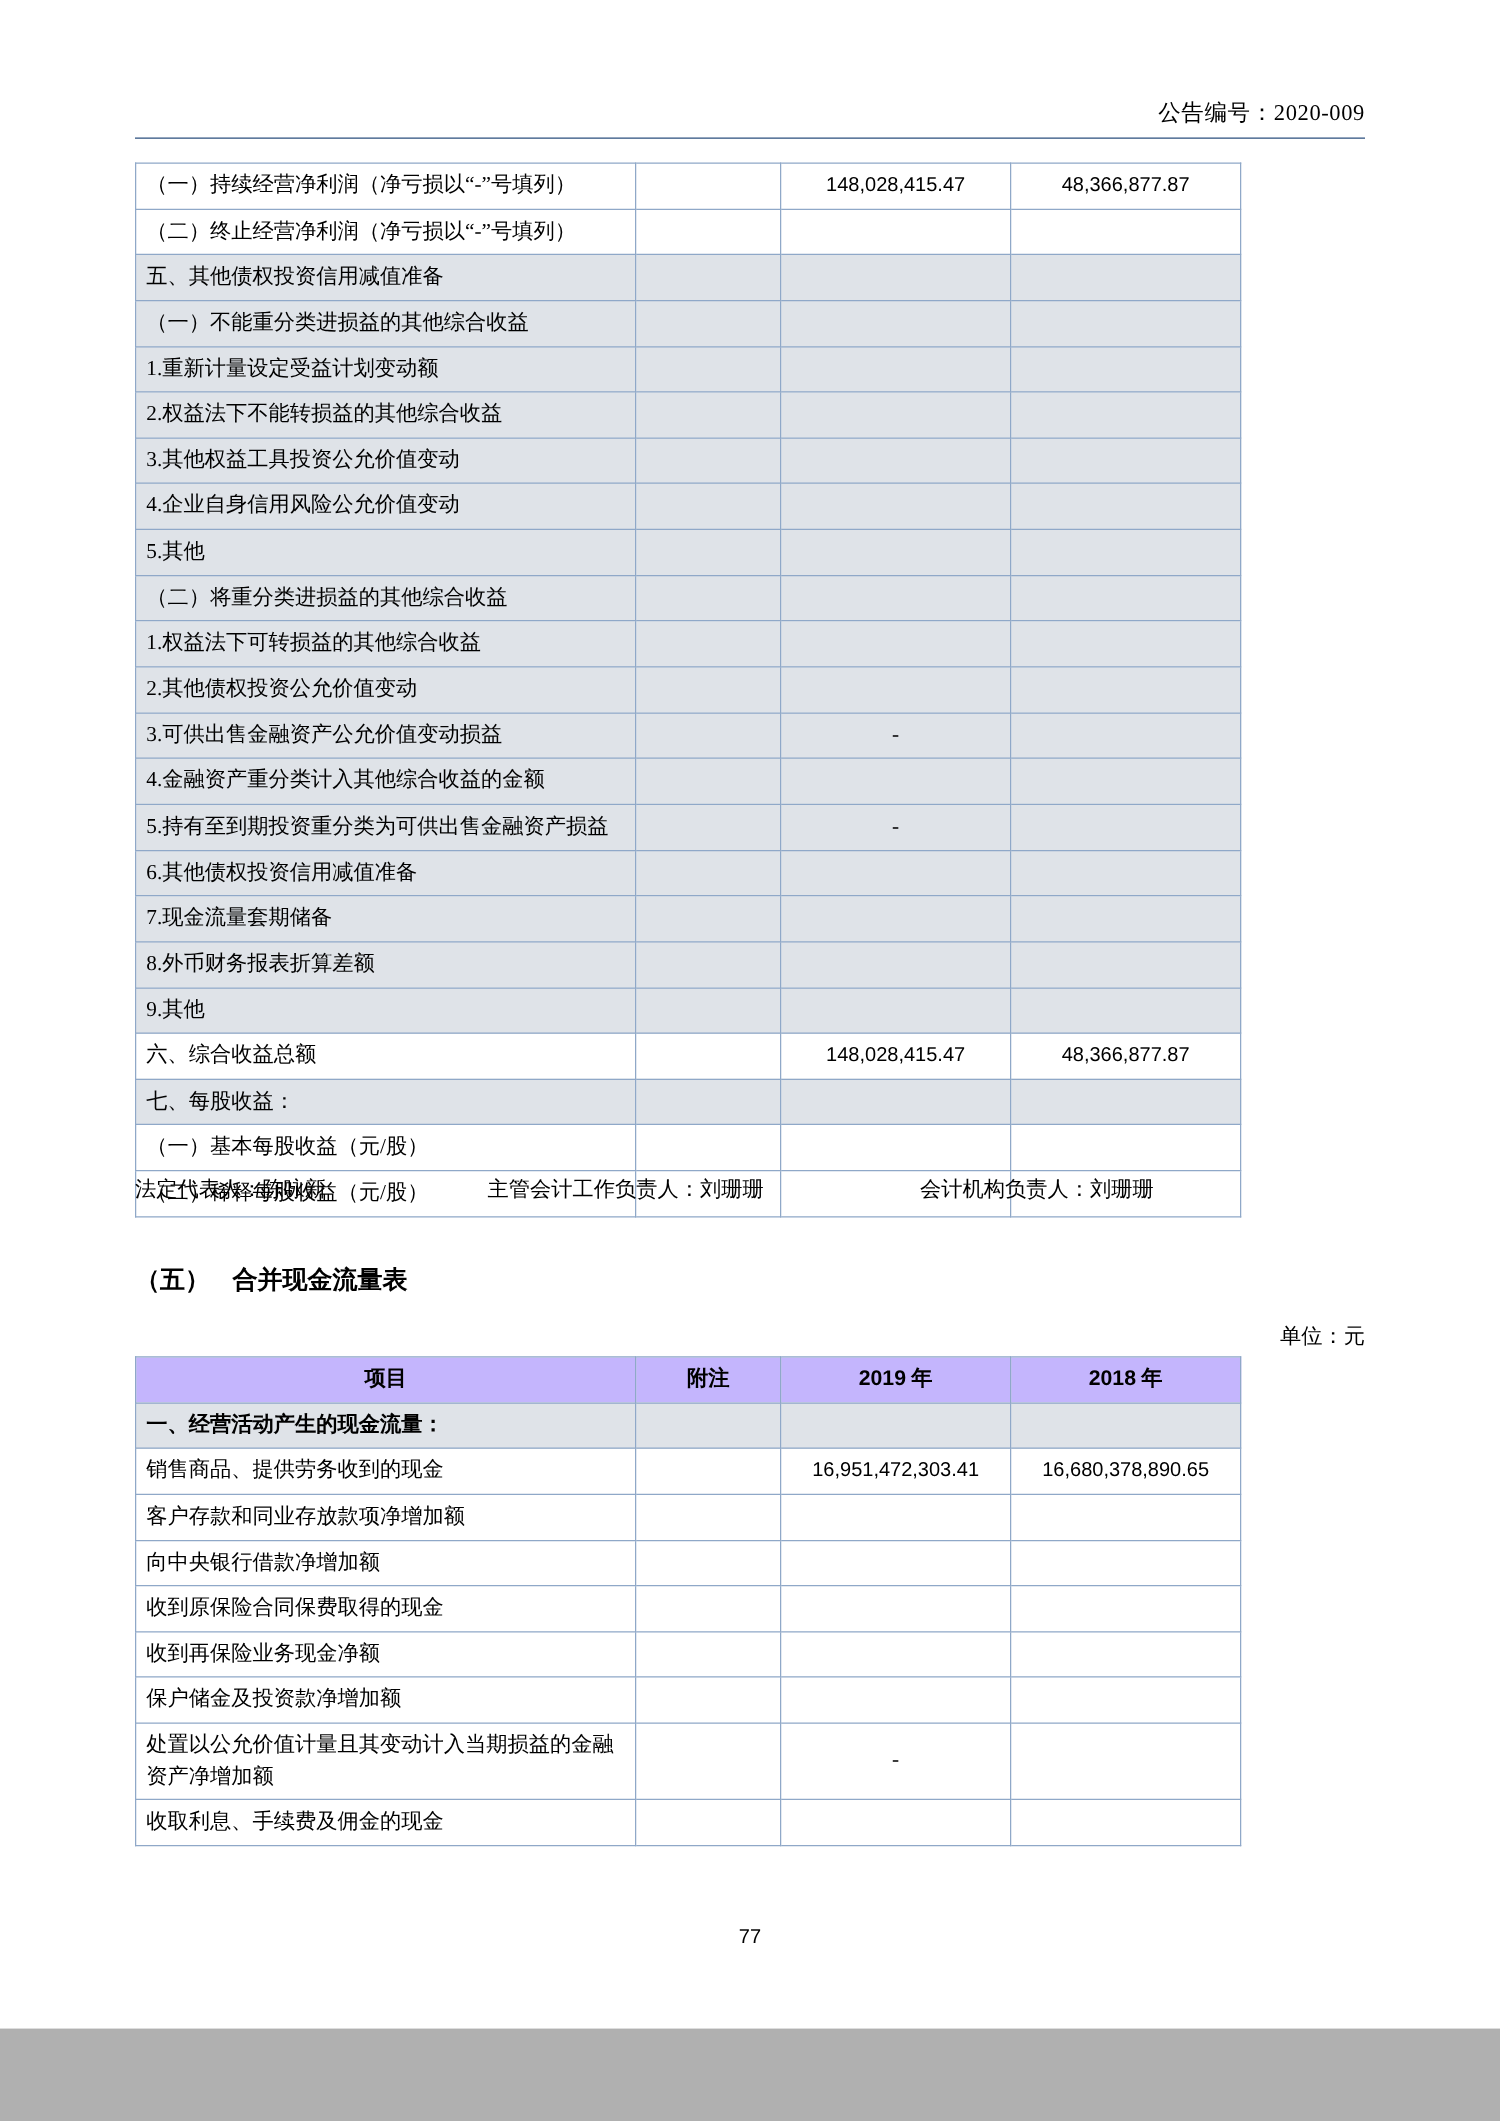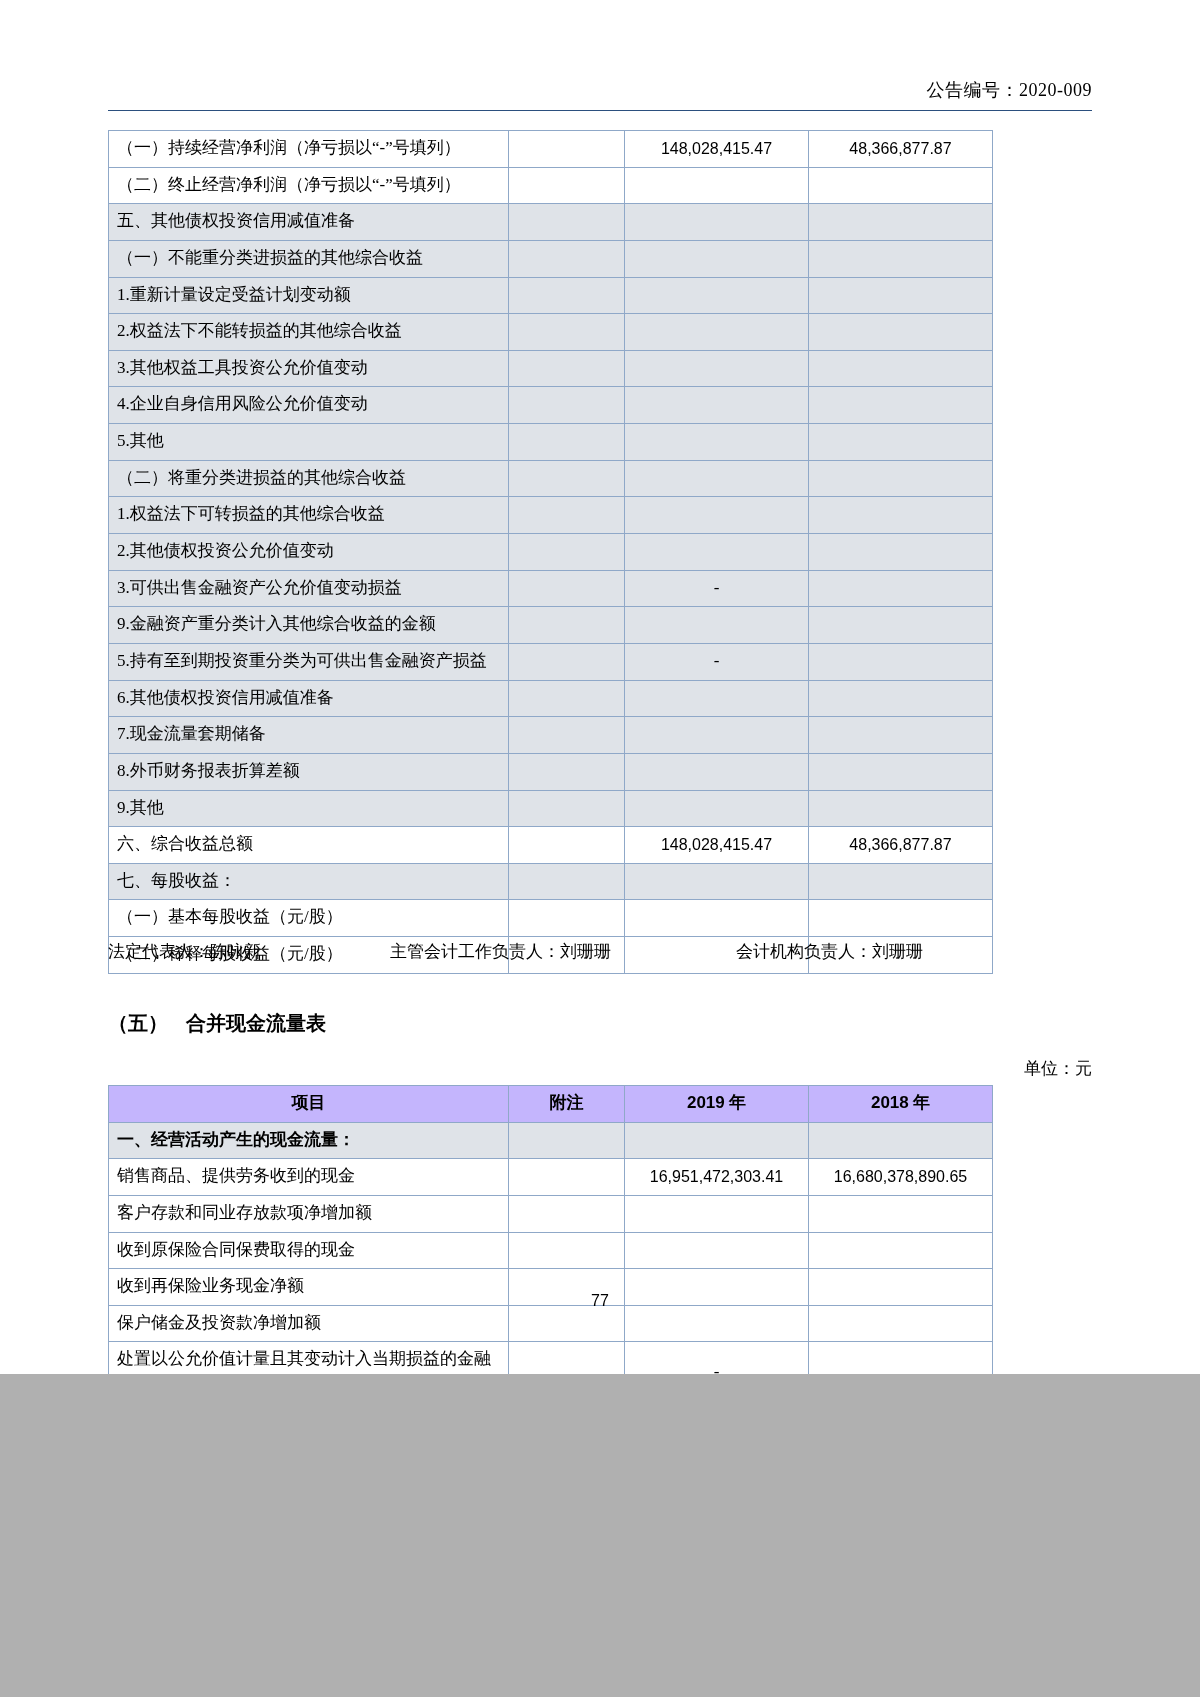--- a/index.html
+++ b/index.html
@@ -5,21 +5,21 @@
   html, body {
     margin: 0;
     padding: 0;
     background: #b0b0b0;
   }
   body {
     font-family: "Liberation Serif", "DejaVu Serif", serif;
   }
   .page {
     width: 1200px;
-    height: 1374px;
+    height: 1623px;
     background: #ffffff;
     margin: 0 auto;
     position: relative;
     box-sizing: border-box;
     padding: 0;
     overflow: hidden;
   }
   .header {
     position: absolute;
     top: 78px;
@@ -231,21 +231,21 @@
             <td class="num"></td>
             <td class="num"></td>
           </tr>
           <tr class="shaded">
             <td class="item">3.可供出售金融资产公允价值变动损益</td>
             <td class="num"></td>
             <td class="dash">-</td>
             <td class="num"></td>
           </tr>
           <tr class="shaded">
-            <td class="item">9.金融资产重分类计入其他综合收益的金额</td>
+            <td class="item">4.金融资产重分类计入其他综合收益的金额</td>
             <td class="num"></td>
             <td class="num"></td>
             <td class="num"></td>
           </tr>
           <tr class="shaded">
             <td class="item">5.持有至到期投资重分类为可供出售金融资产损益</td>
             <td class="num"></td>
             <td class="dash">-</td>
             <td class="num"></td>
           </tr>
@@ -342,20 +342,26 @@
             <td class="num">16,951,472,303.41</td>
             <td class="num">16,680,378,890.65</td>
           </tr>
           <tr>
             <td class="item">客户存款和同业存放款项净增加额</td>
             <td class="num"></td>
             <td class="num"></td>
             <td class="num"></td>
           </tr>
           <tr>
+            <td class="item">向中央银行借款净增加额</td>
+            <td class="num"></td>
+            <td class="num"></td>
+            <td class="num"></td>
+          </tr>
+          <tr>
             <td class="item">收到原保险合同保费取得的现金</td>
             <td class="num"></td>
             <td class="num"></td>
             <td class="num"></td>
           </tr>
           <tr>
             <td class="item">收到再保险业务现金净额</td>
             <td class="num"></td>
             <td class="num"></td>
             <td class="num"></td>

